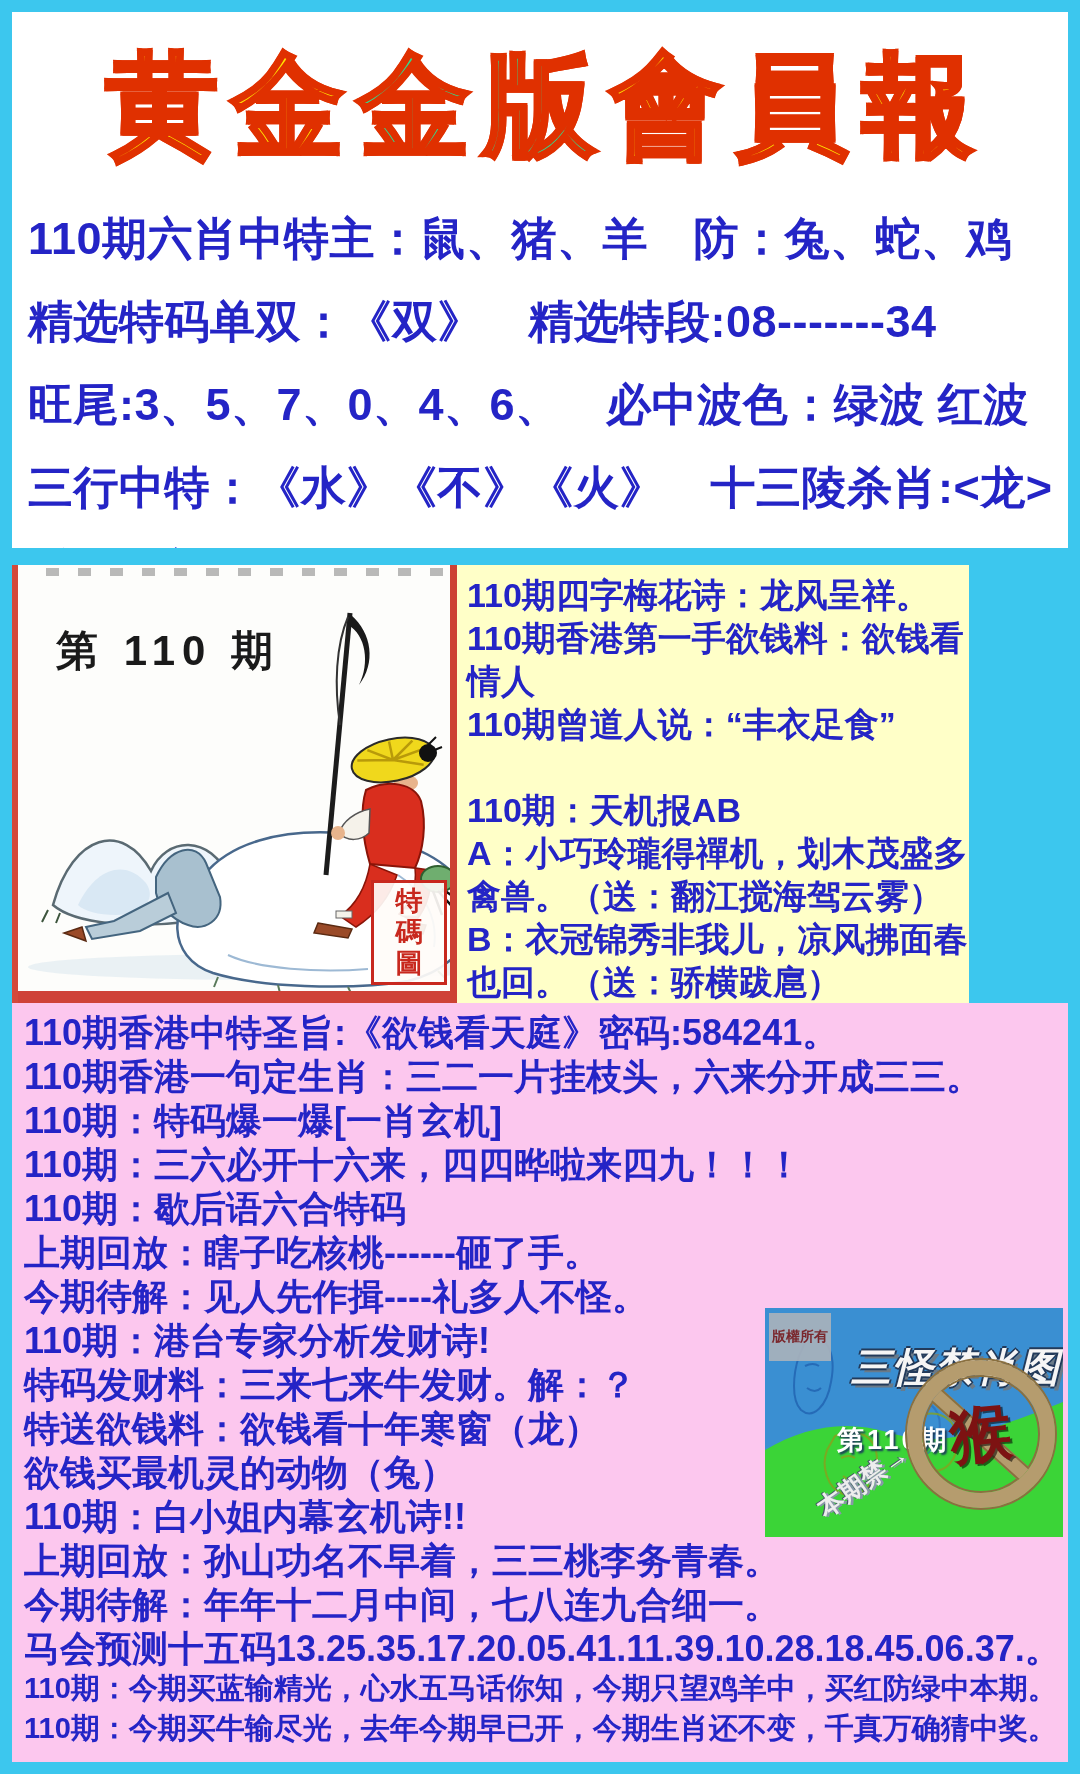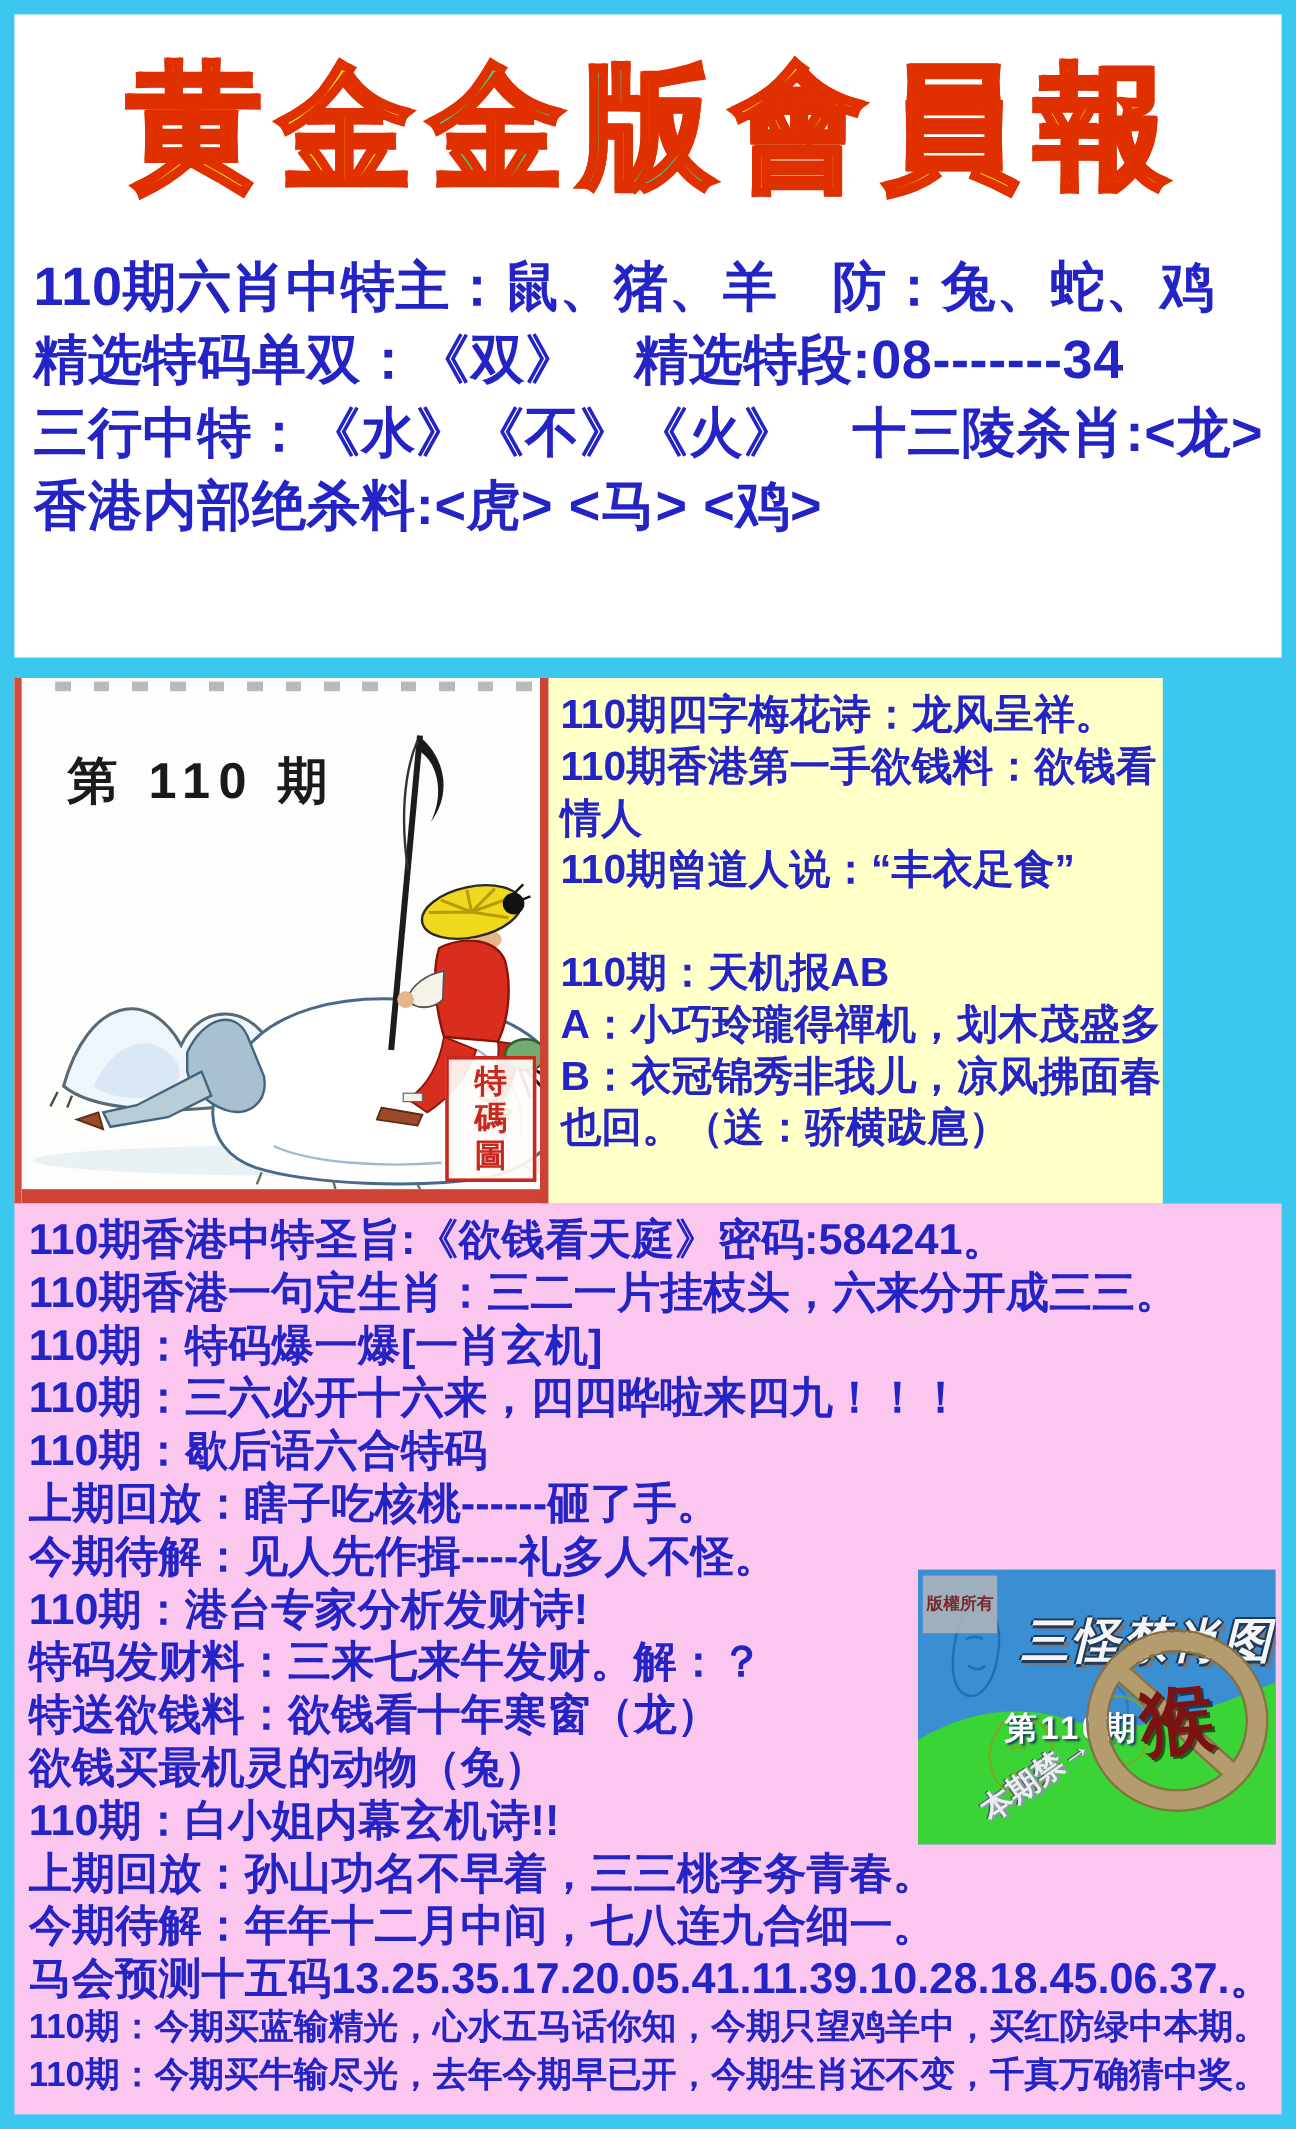--- a/index.html
+++ b/index.html
@@ -15,21 +15,21 @@
   }
   .title-row { display:flex; justify-content:center; gap:14px; margin-top:26px; }
   .title-char {
     font-size:112px; font-weight:bold; line-height:1.22;
     -webkit-text-stroke:4px #e03000;
     text-shadow:2px 0 0 #e03000,-2px 0 0 #e03000,0 2px 0 #e03000,0 -2px 0 #e03000;
   }
   .top-lines { margin-top:34px; padding-left:16px; }
   .top-line {
     height:61px; font-size:45px; font-weight:bold; color:#2424c6;
-    white-space:nowrap; letter-spacing:0.5px;
+    white-space:nowrap; letter-spacing:0.5px;margin-top:22px;
   }
   
   .mid { position:absolute; left:12px; top:565px; width:1056px; height:438px; display:flex; }
   .cartoon-frame {
     position:relative; width:438px; height:438px; background:#fdfdfb;
     border-left:6px solid #d4493a; box-sizing:border-box; overflow:hidden;
   }
   .crop-artifact {
     position:absolute; left:28px; top:3px; width:470px; height:8px; opacity:.45;
     background:repeating-linear-gradient(90deg,#666 0 13px,transparent 13px 32px);
@@ -128,20 +128,21 @@
       <span class="title-char" style="color: rgb(255, 228, 0);">員</span>
 
       <span class="title-char" style="color: rgb(255, 228, 0);">報</span>
     </div>
   <div class="top-lines">
 
       <div class="top-line">110期六肖中特主：鼠、猪、羊　防：兔、蛇、鸡</div>
 
       <div class="top-line">精选特码单双：《双》　精选特段:08-------34</div>
 
+      <div class="top-line">旺尾:3、5、7、0、4、6、　必中波色：绿波 红波</div>
 
       <div class="top-line">三行中特：《水》《不》《火》　十三陵杀肖:&lt;龙&gt;</div>
 
       <div class="top-line">香港内部绝杀料:&lt;虎&gt; &lt;马&gt; &lt;鸡&gt;</div>
     </div>
 </div>
 
 <div class="mid">
 
   <div class="cartoon-frame">
@@ -234,20 +235,21 @@
       <div class="yellow-line">情人</div>
 
       <div class="yellow-line">110期曾道人说：“丰衣足食”</div>
 
       <div class="yellow-line"></div>
 
       <div class="yellow-line">110期：天机报AB</div>
 
       <div class="yellow-line">A：小巧玲瓏得禪机，划木茂盛多</div>
 
+      <div class="yellow-line">禽兽。（送：翻江搅海驾云雾）</div>
 
       <div class="yellow-line">B：衣冠锦秀非我儿，凉风拂面春</div>
 
       <div class="yellow-line">也回。（送：骄横跋扈）</div>
     </div>
 </div>
 
 <div class="pink">
   <div>
 

